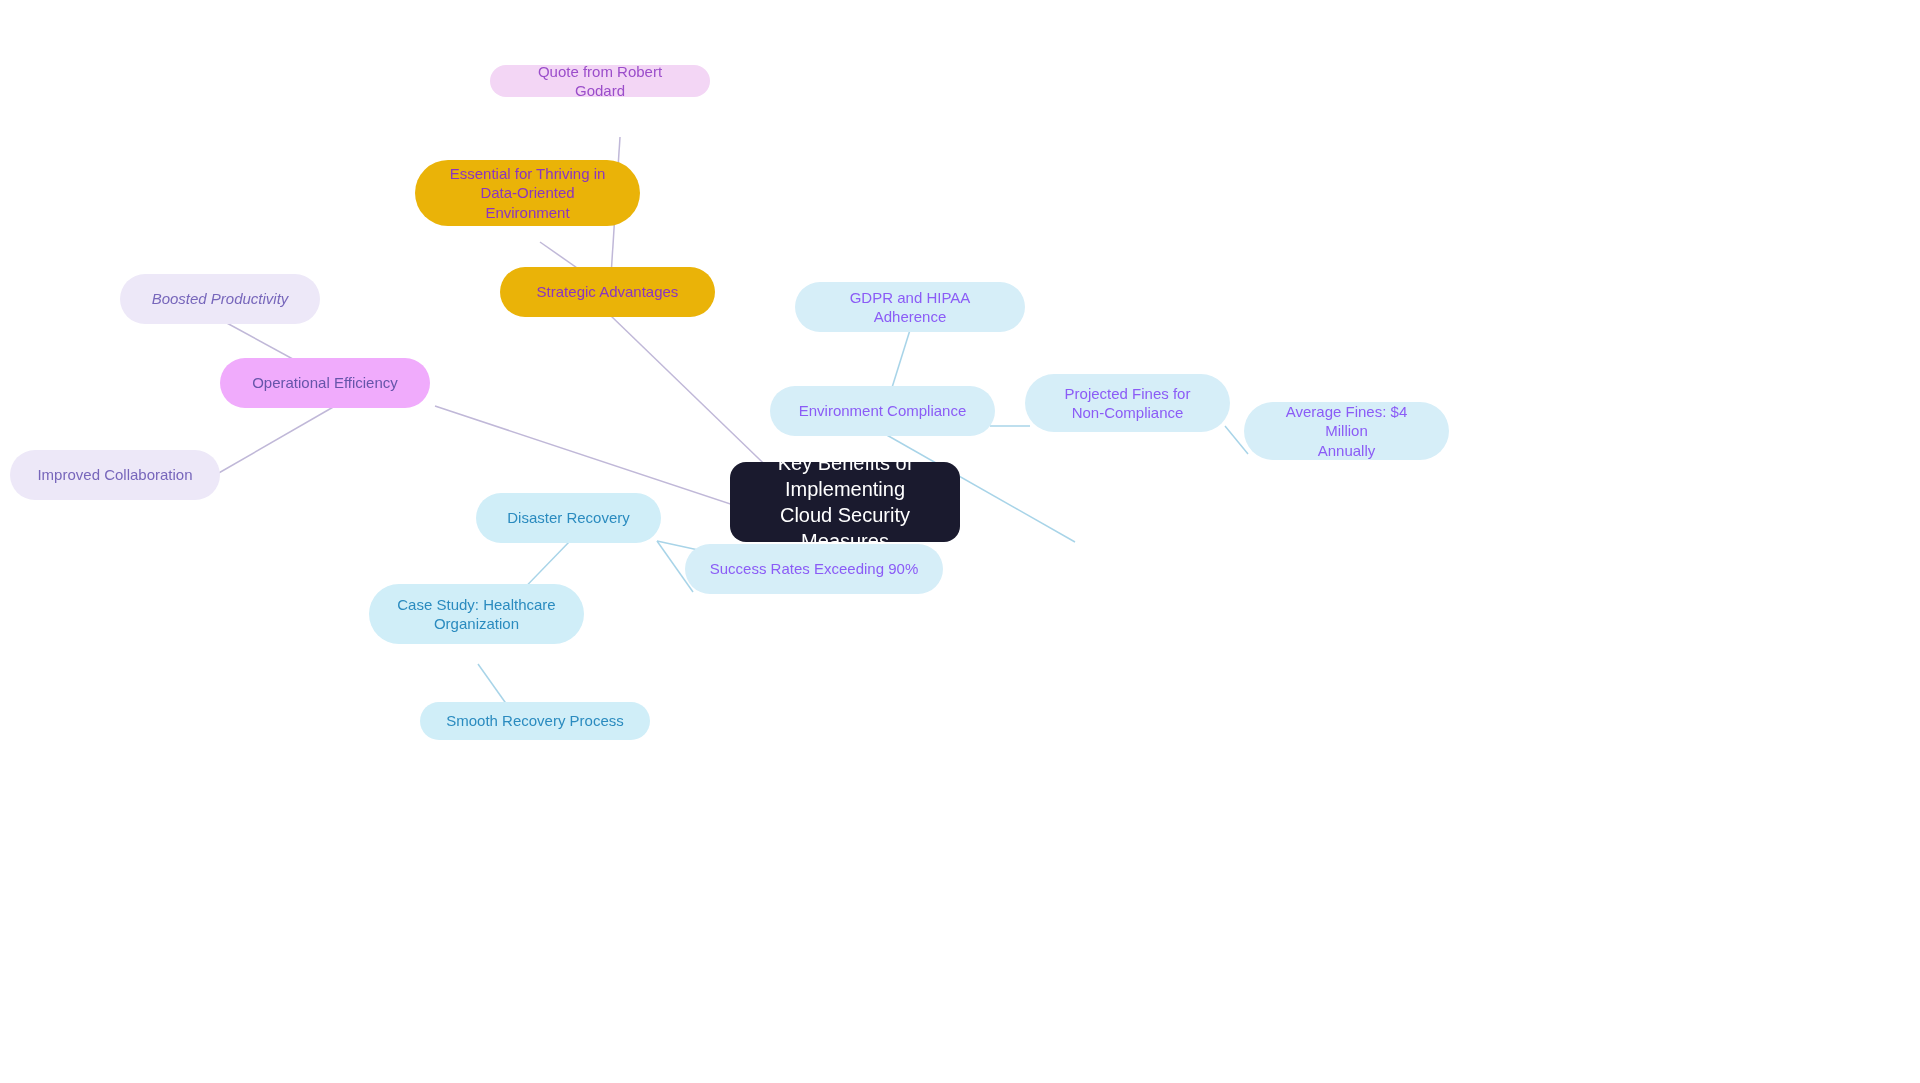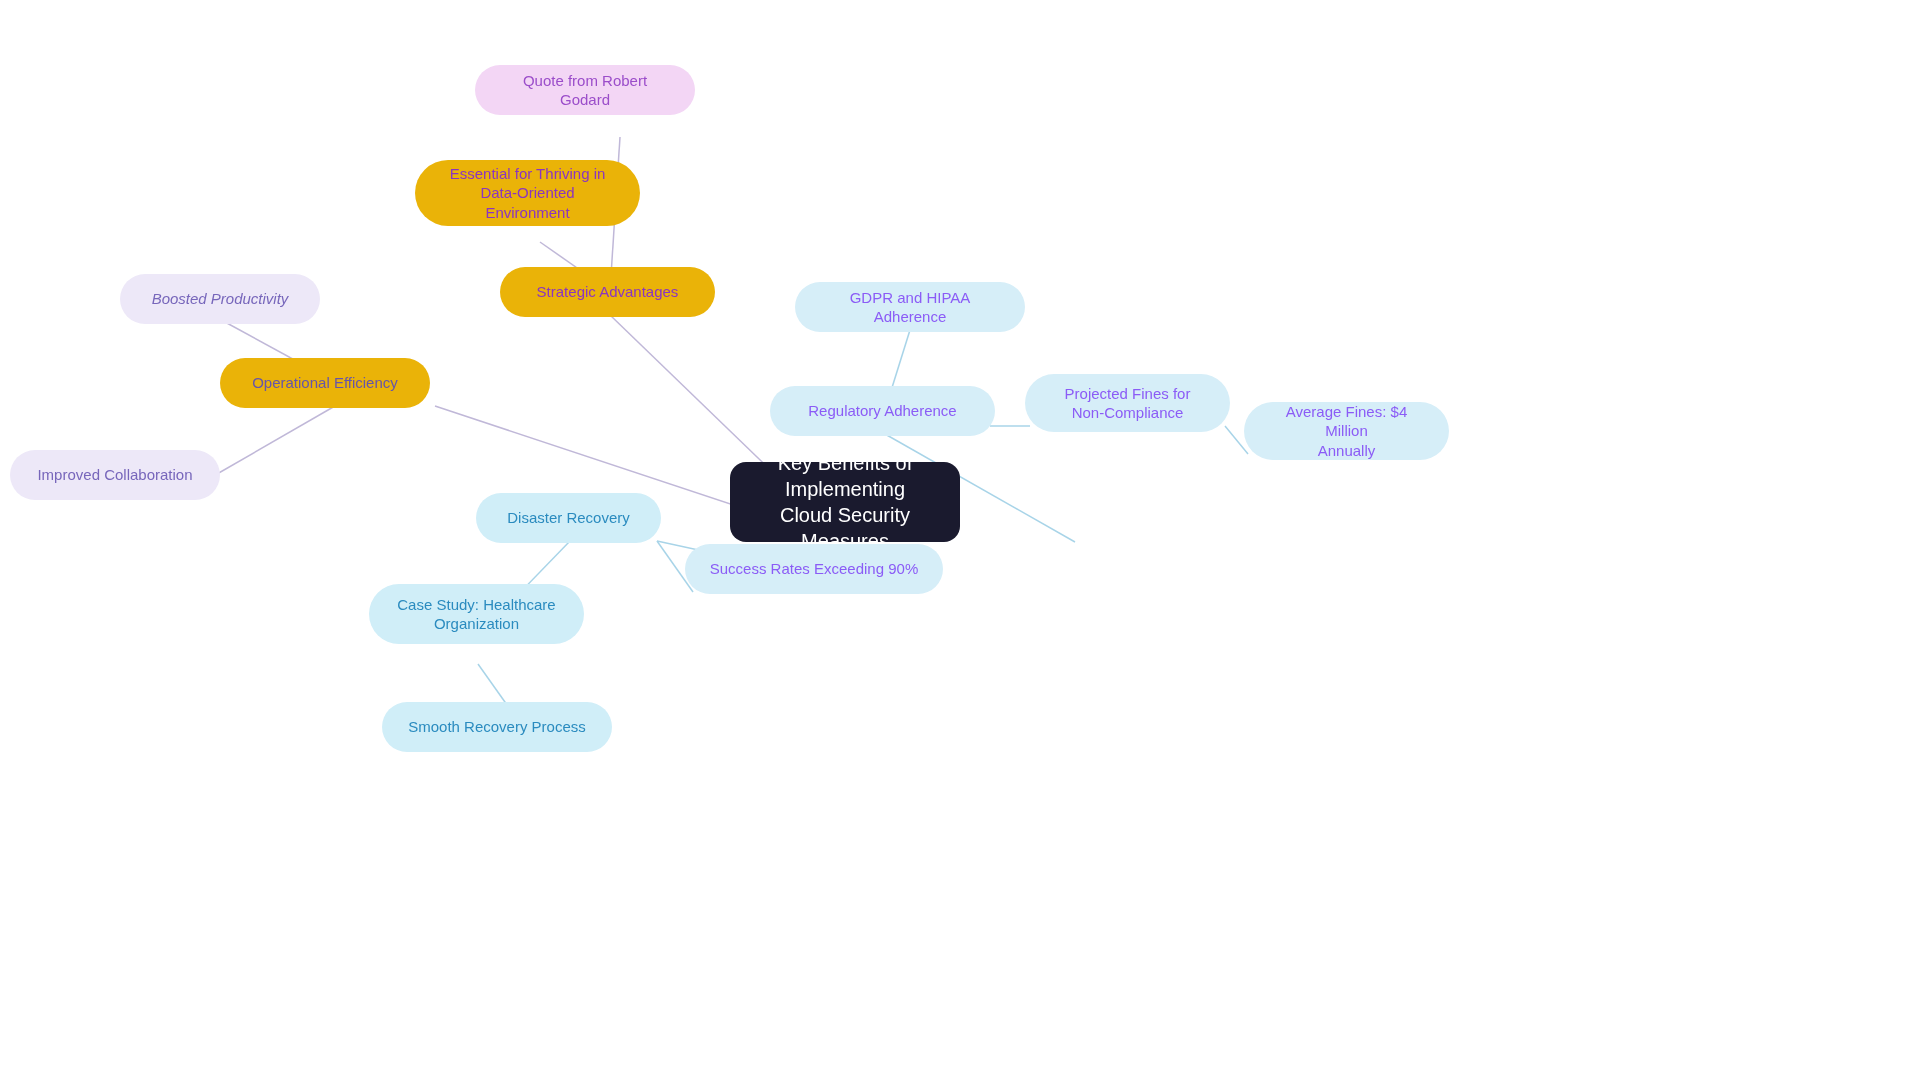--- a/index.html
+++ b/index.html
@@ -58,21 +58,21 @@
       border: none;
     }
     
     .node-lightblue {
       background: #d0eef8;
       color: #2a8bbf;
       border: none;
     }
     
     .node-lavender {
-      background: #eab308;
+      background: #f0abfc;
       color: #6655aa;
       border: none;
     }
     .node-lavender-light {
       background: #ede8f8;
       color: #7766bb;
       border: none;
     }
   </style>
 </head>
@@ -107,21 +107,21 @@
   <line x1="570" y1="541" x2="478" y2="636" stroke="#a8d4e8" stroke-width="1.5"></line>
 
   <line x1="478" y1="664" x2="522" y2="726" stroke="#a8d4e8" stroke-width="1.5"></line>
 </svg>
 
 <div class="node node-center" style="left:730px; top:462px; width:230px; height:80px;">
   <span style="white-space:pre-line;">Key Benefits of Implementing
 Cloud Security Measures</span>
 </div>
 
-<div class="node node-pink" style="left:475px; top:65px; width:220px; height:50px;">
+<div class="node node-pink" style="left:490px; top:65px; width:220px; height:32px;">
   <span>Quote from Robert Godard</span>
 </div>
 
 <div class="node node-pink-dark" style="left:415px; top:160px; width:225px; height:66px;">
   <span style="white-space:pre-line;">Essential for Thriving in
 Data-Oriented Environment</span>
 </div>
 
 <div class="node node-pink-dark" style="left:500px; top:267px; width:215px; height:50px;">
   <span>Strategic Advantages</span>
@@ -133,21 +133,21 @@
 
 <div class="node node-lavender" style="left:220px; top:358px; width:210px; height:50px;">
   <span>Operational Efficiency</span>
 </div>
 
 <div class="node node-lavender-light" style="left:10px; top:450px; width:210px; height:50px;">
   <span>Improved Collaboration</span>
 </div>
 
 <div class="node node-blue" style="left:770px; top:386px; width:225px; height:50px;">
-  <span>Regulatory Adherence</span>
+  <span>Environment Compliance</span>
 </div>
 
 <div class="node node-blue" style="left:795px; top:282px; width:230px; height:50px;">
   <span>GDPR and HIPAA Adherence</span>
 </div>
 
 <div class="node node-blue" style="left:1025px; top:374px; width:205px; height:58px;">
   <span style="white-space:pre-line;">Projected Fines for
 Non-Compliance</span>
 </div>
@@ -163,15 +163,15 @@
 
 <div class="node node-blue" style="left:685px; top:544px; width:258px; height:50px;">
   <span>Success Rates Exceeding 90%</span>
 </div>
 
 <div class="node node-lightblue" style="left:369px; top:584px; width:215px; height:60px;">
   <span style="white-space:pre-line;">Case Study: Healthcare
 Organization</span>
 </div>
 
-<div class="node node-lightblue" style="left:382px; top:702px; width:230px; height:50px;">
+<div class="node node-lightblue" style="left:420px; top:702px; width:230px; height:38px;">
   <span>Smooth Recovery Process</span>
 </div>
 
 </body></html>

